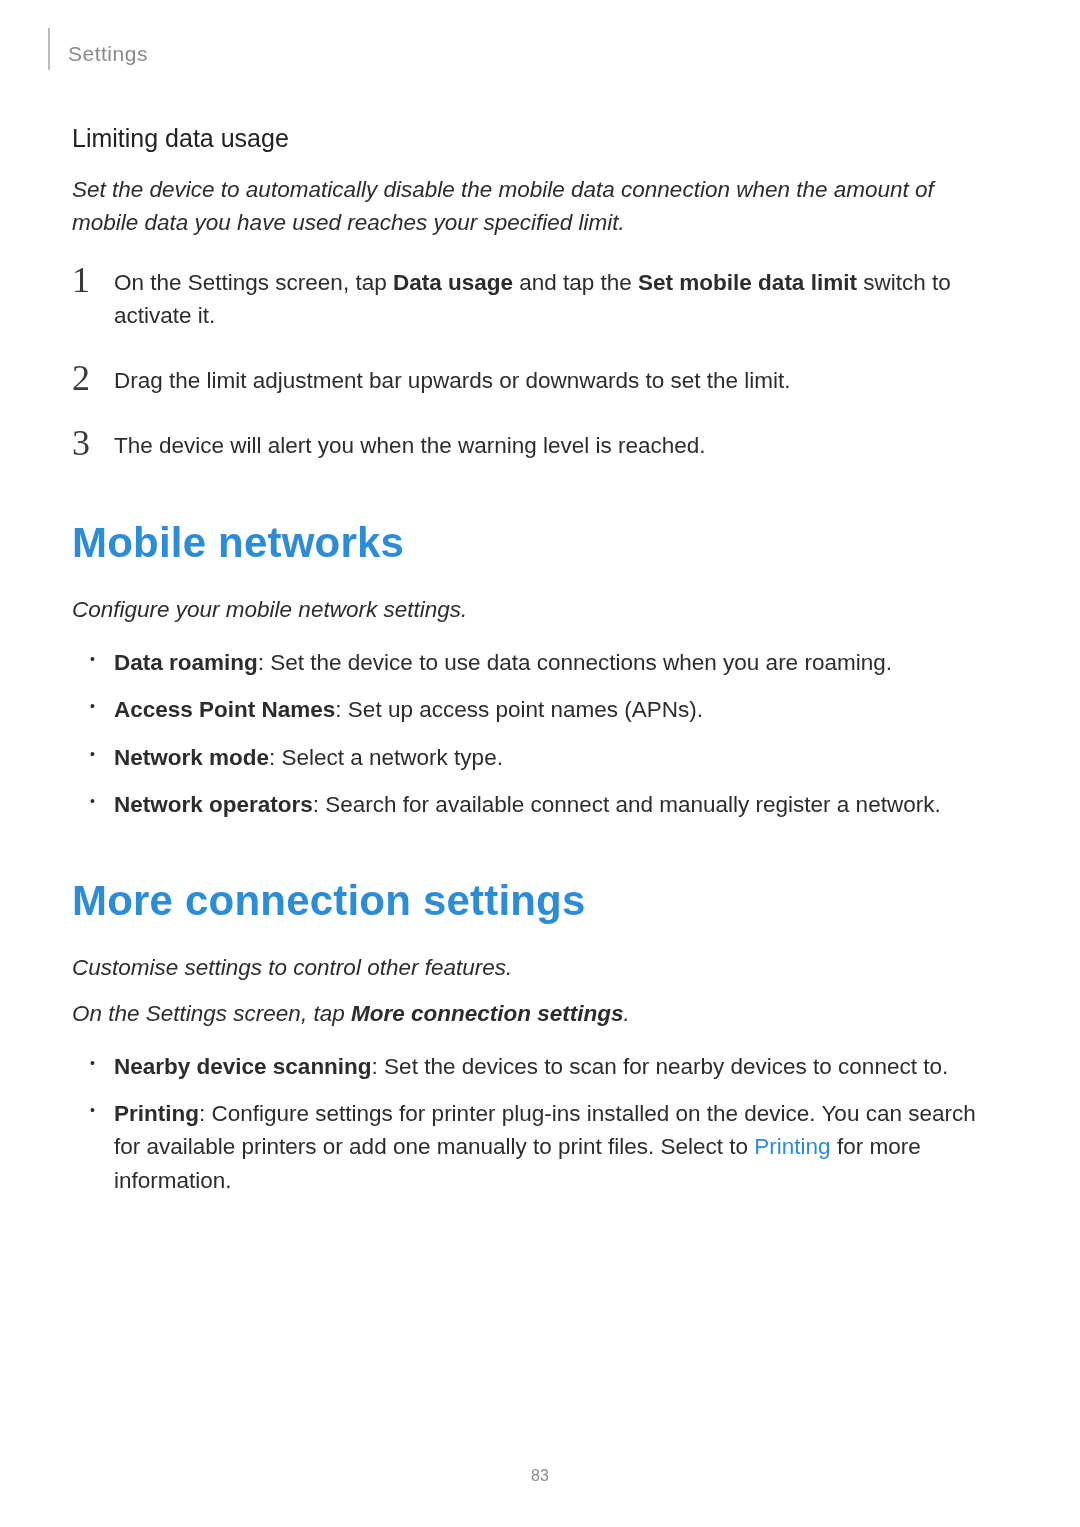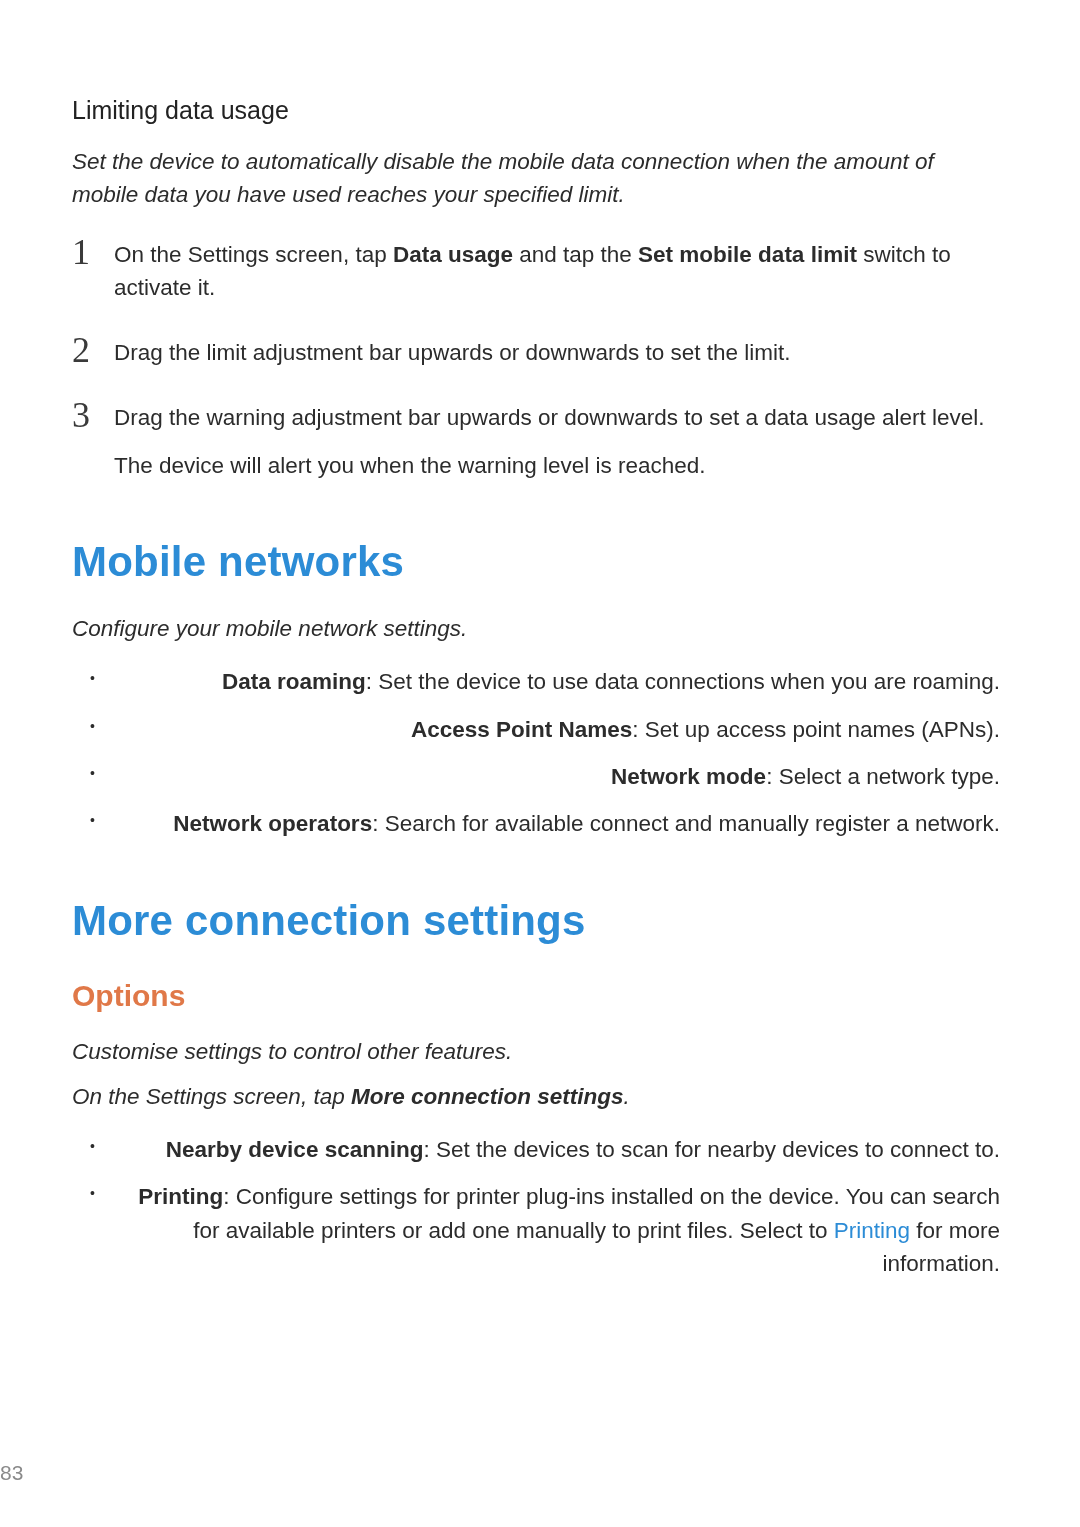--- a/index.html
+++ b/index.html
@@ -95,21 +95,20 @@
       color: #e07848;
       margin-top: 34px;
       margin-bottom: 22px;
     }
     .bold {
       font-weight: 700;
     }
     ul.bullets {
       list-style: none;
       margin-top: 20px;
-      text-align: right;
     }
     ul.bullets > li {
       position: relative;
       padding-left: 42px;
       font-size: 22.5px;
       line-height: 1.48;
       color: #2c2c2c;
       margin-bottom: 14px;
     }
     ul.bullets > li::before {
@@ -121,48 +120,52 @@
       color: #2c2c2c;
     }
     .link {
       color: #2c8cd6;
     }
     .page-num {
       position: absolute;
       bottom: 42px;
       left: 0;
       width: 100%;
+      text-align: center;
       color: #8a8a8a;
-      font-size: 21px;
+      font-size: 16px;
     }
   </style>
 </head>
 <body>
 
 <div class="page">
+  <div class="header-rule-container">
+    <div class="header-tick"></div>
+    <div class="header-label">Settings</div>
+  </div>
 
   <div class="content">
 
     <div class="h4">Limiting data usage</div>
     <p class="para">Set the device to automatically disable the mobile data connection when the amount of mobile data you have used reaches your specified limit.</p>
 
     <ol class="steps">
       <li>
         <span class="num">1</span>
         <span>
           <span>On the Settings screen, tap </span><span class="bold">Data usage</span><span> and tap the </span><span class="bold">Set mobile data limit</span><span> switch to activate it.</span>
         </span>
       </li>
       <li>
         <span class="num">2</span>
         <span>Drag the limit adjustment bar upwards or downwards to set the limit.</span>
       </li>
       <li>
         <span class="num">3</span>
-        <span>Drag the warning adjustment bar upwards or downwards to set a data usage alert level.</span>
         <span class="step-sub">The device will alert you when the warning level is reached.</span>
       </li>
     </ol>
 
     <div class="h2">Mobile networks</div>
     <p class="para">Configure your mobile network settings.</p>
 
     <ul class="bullets">
       <li>
         <span class="bold">Data roaming</span><span>: Set the device to use data connections when you are roaming.</span>
@@ -173,21 +176,20 @@
       <li>
         <span class="bold">Network mode</span><span>: Select a network type.</span>
       </li>
       <li>
         <span class="bold">Network operators</span><span>: Search for available connect and manually register a network.</span>
       </li>
     </ul>
 
     <div class="h2">More connection settings</div>
 
-    <div class="h3">Options</div>
     <p class="para">Customise settings to control other features.</p>
     <p class="para">
       <span>On the Settings screen, tap </span><span class="bold">More connection settings</span><span>.</span>
     </p>
 
     <ul class="bullets">
       <li>
         <span class="bold">Nearby device scanning</span><span>: Set the devices to scan for nearby devices to connect to.</span>
       </li>
       <li>

